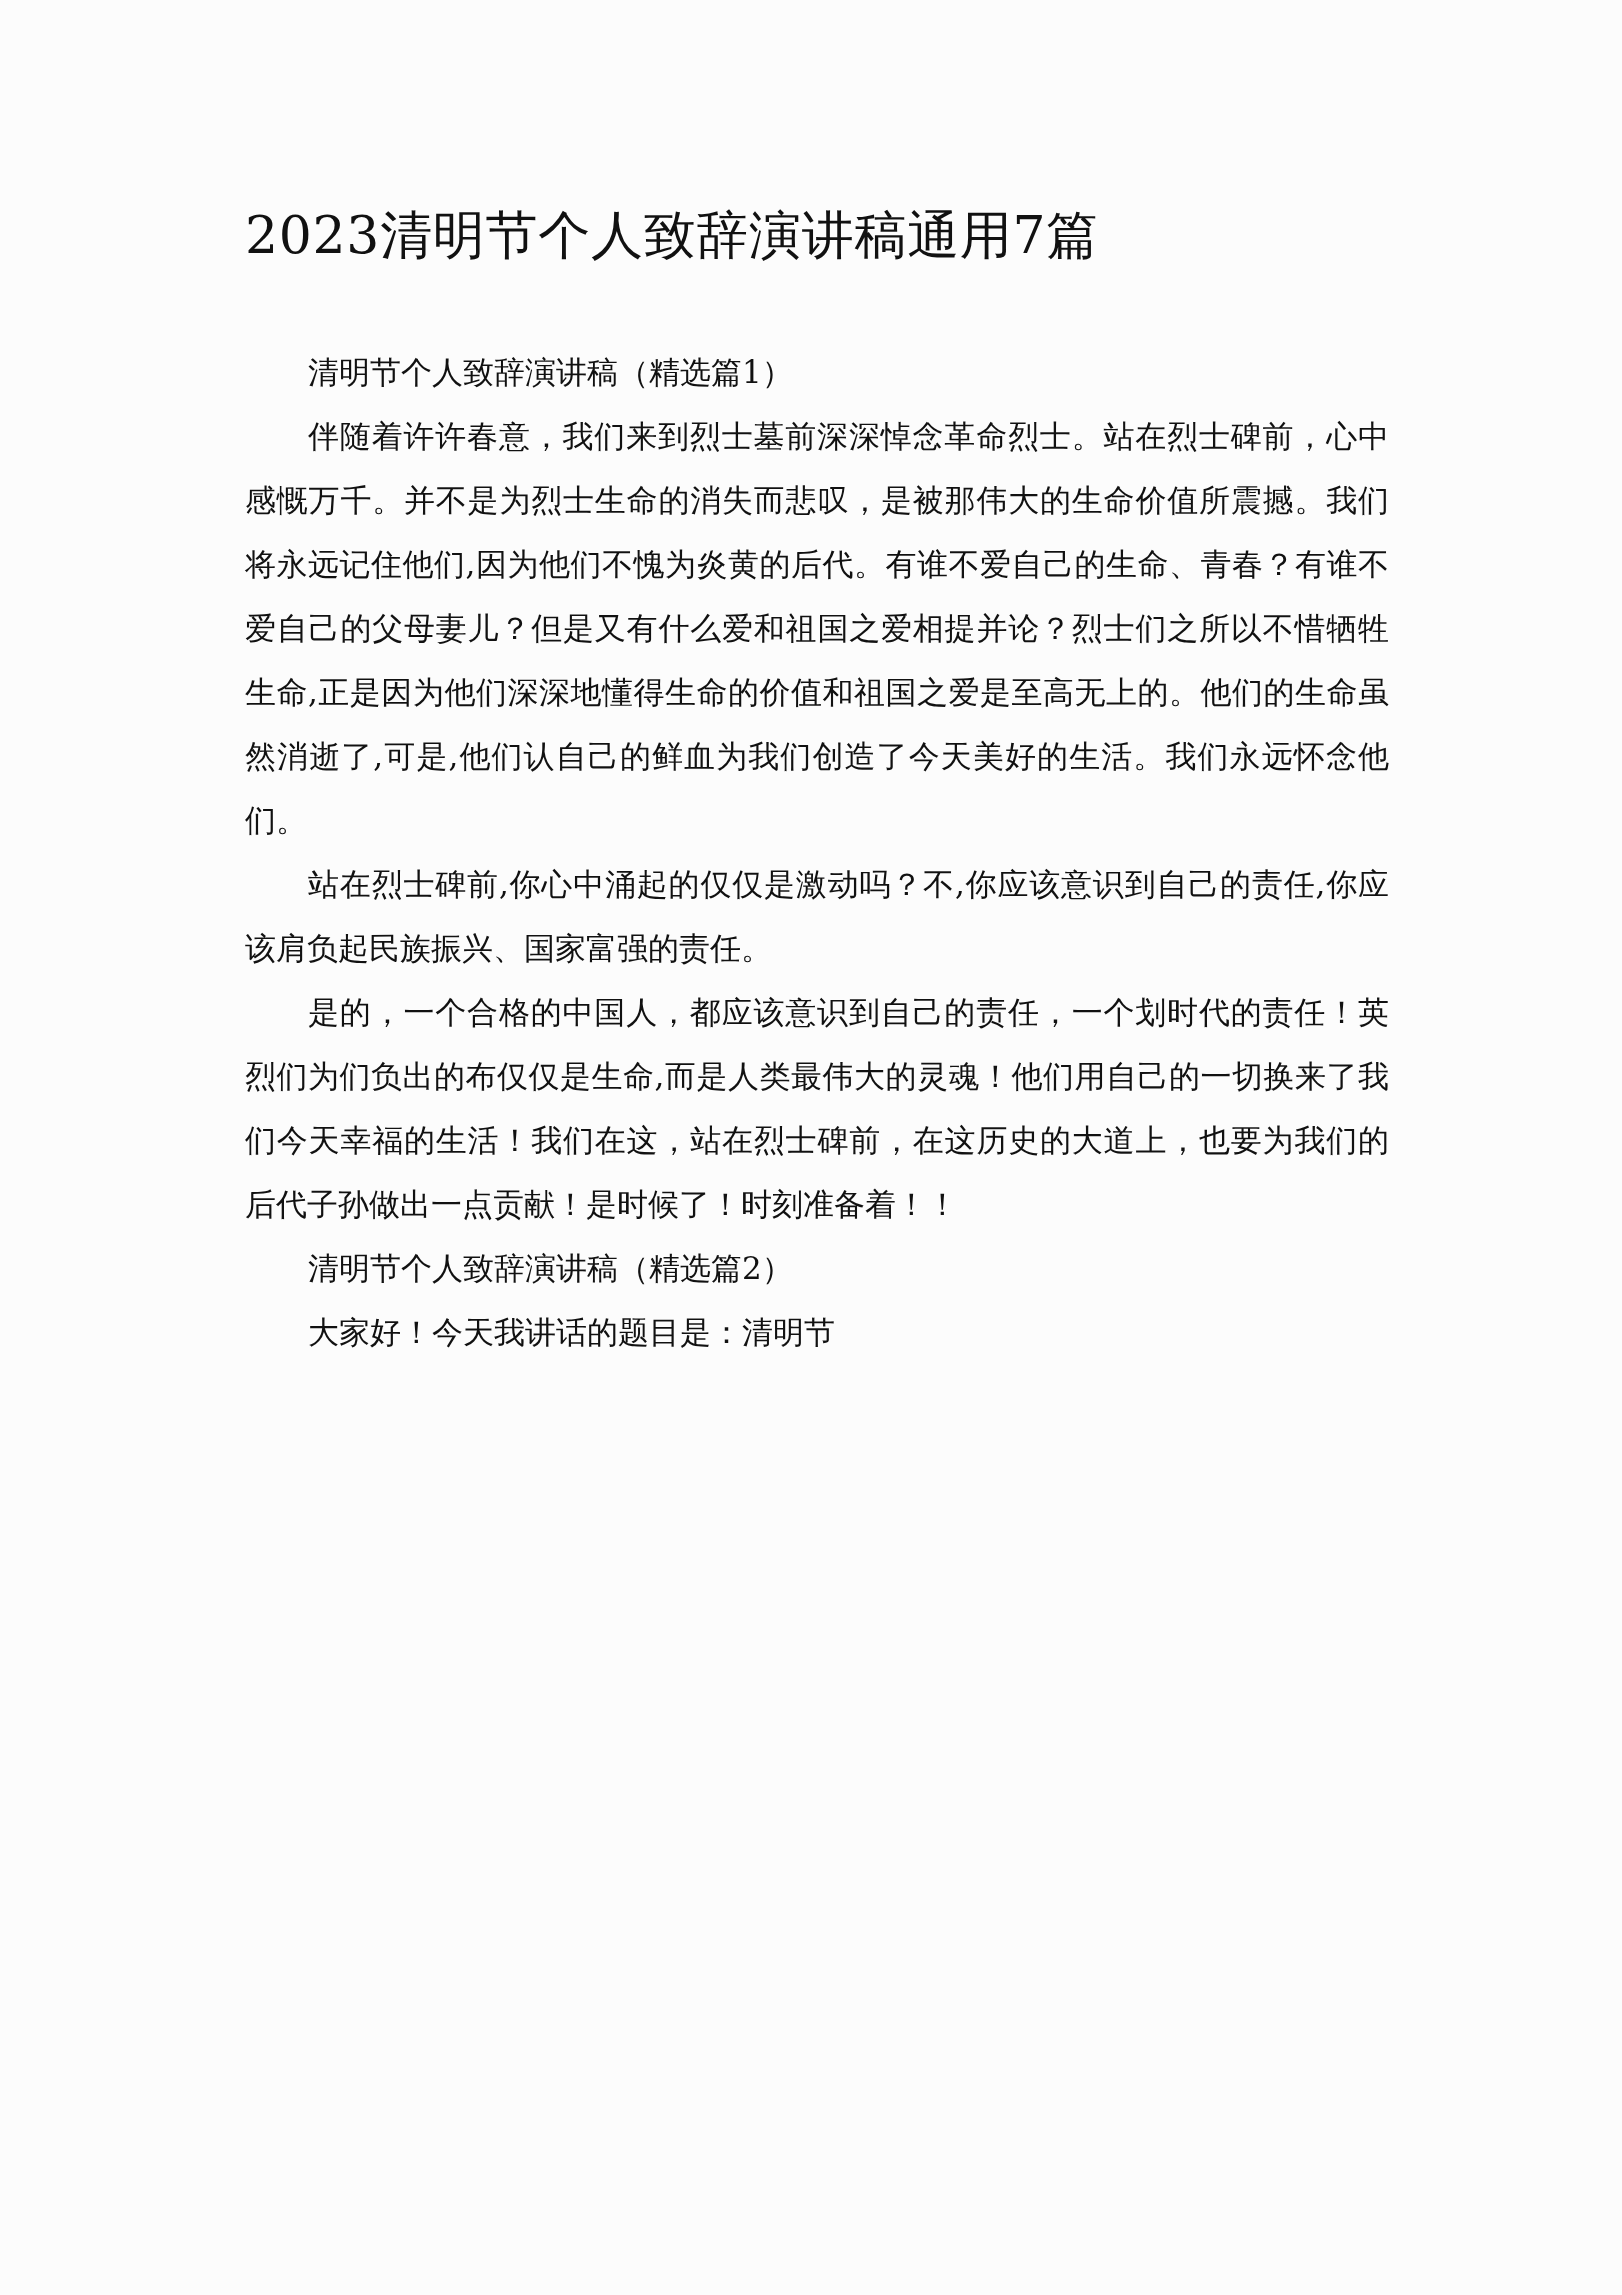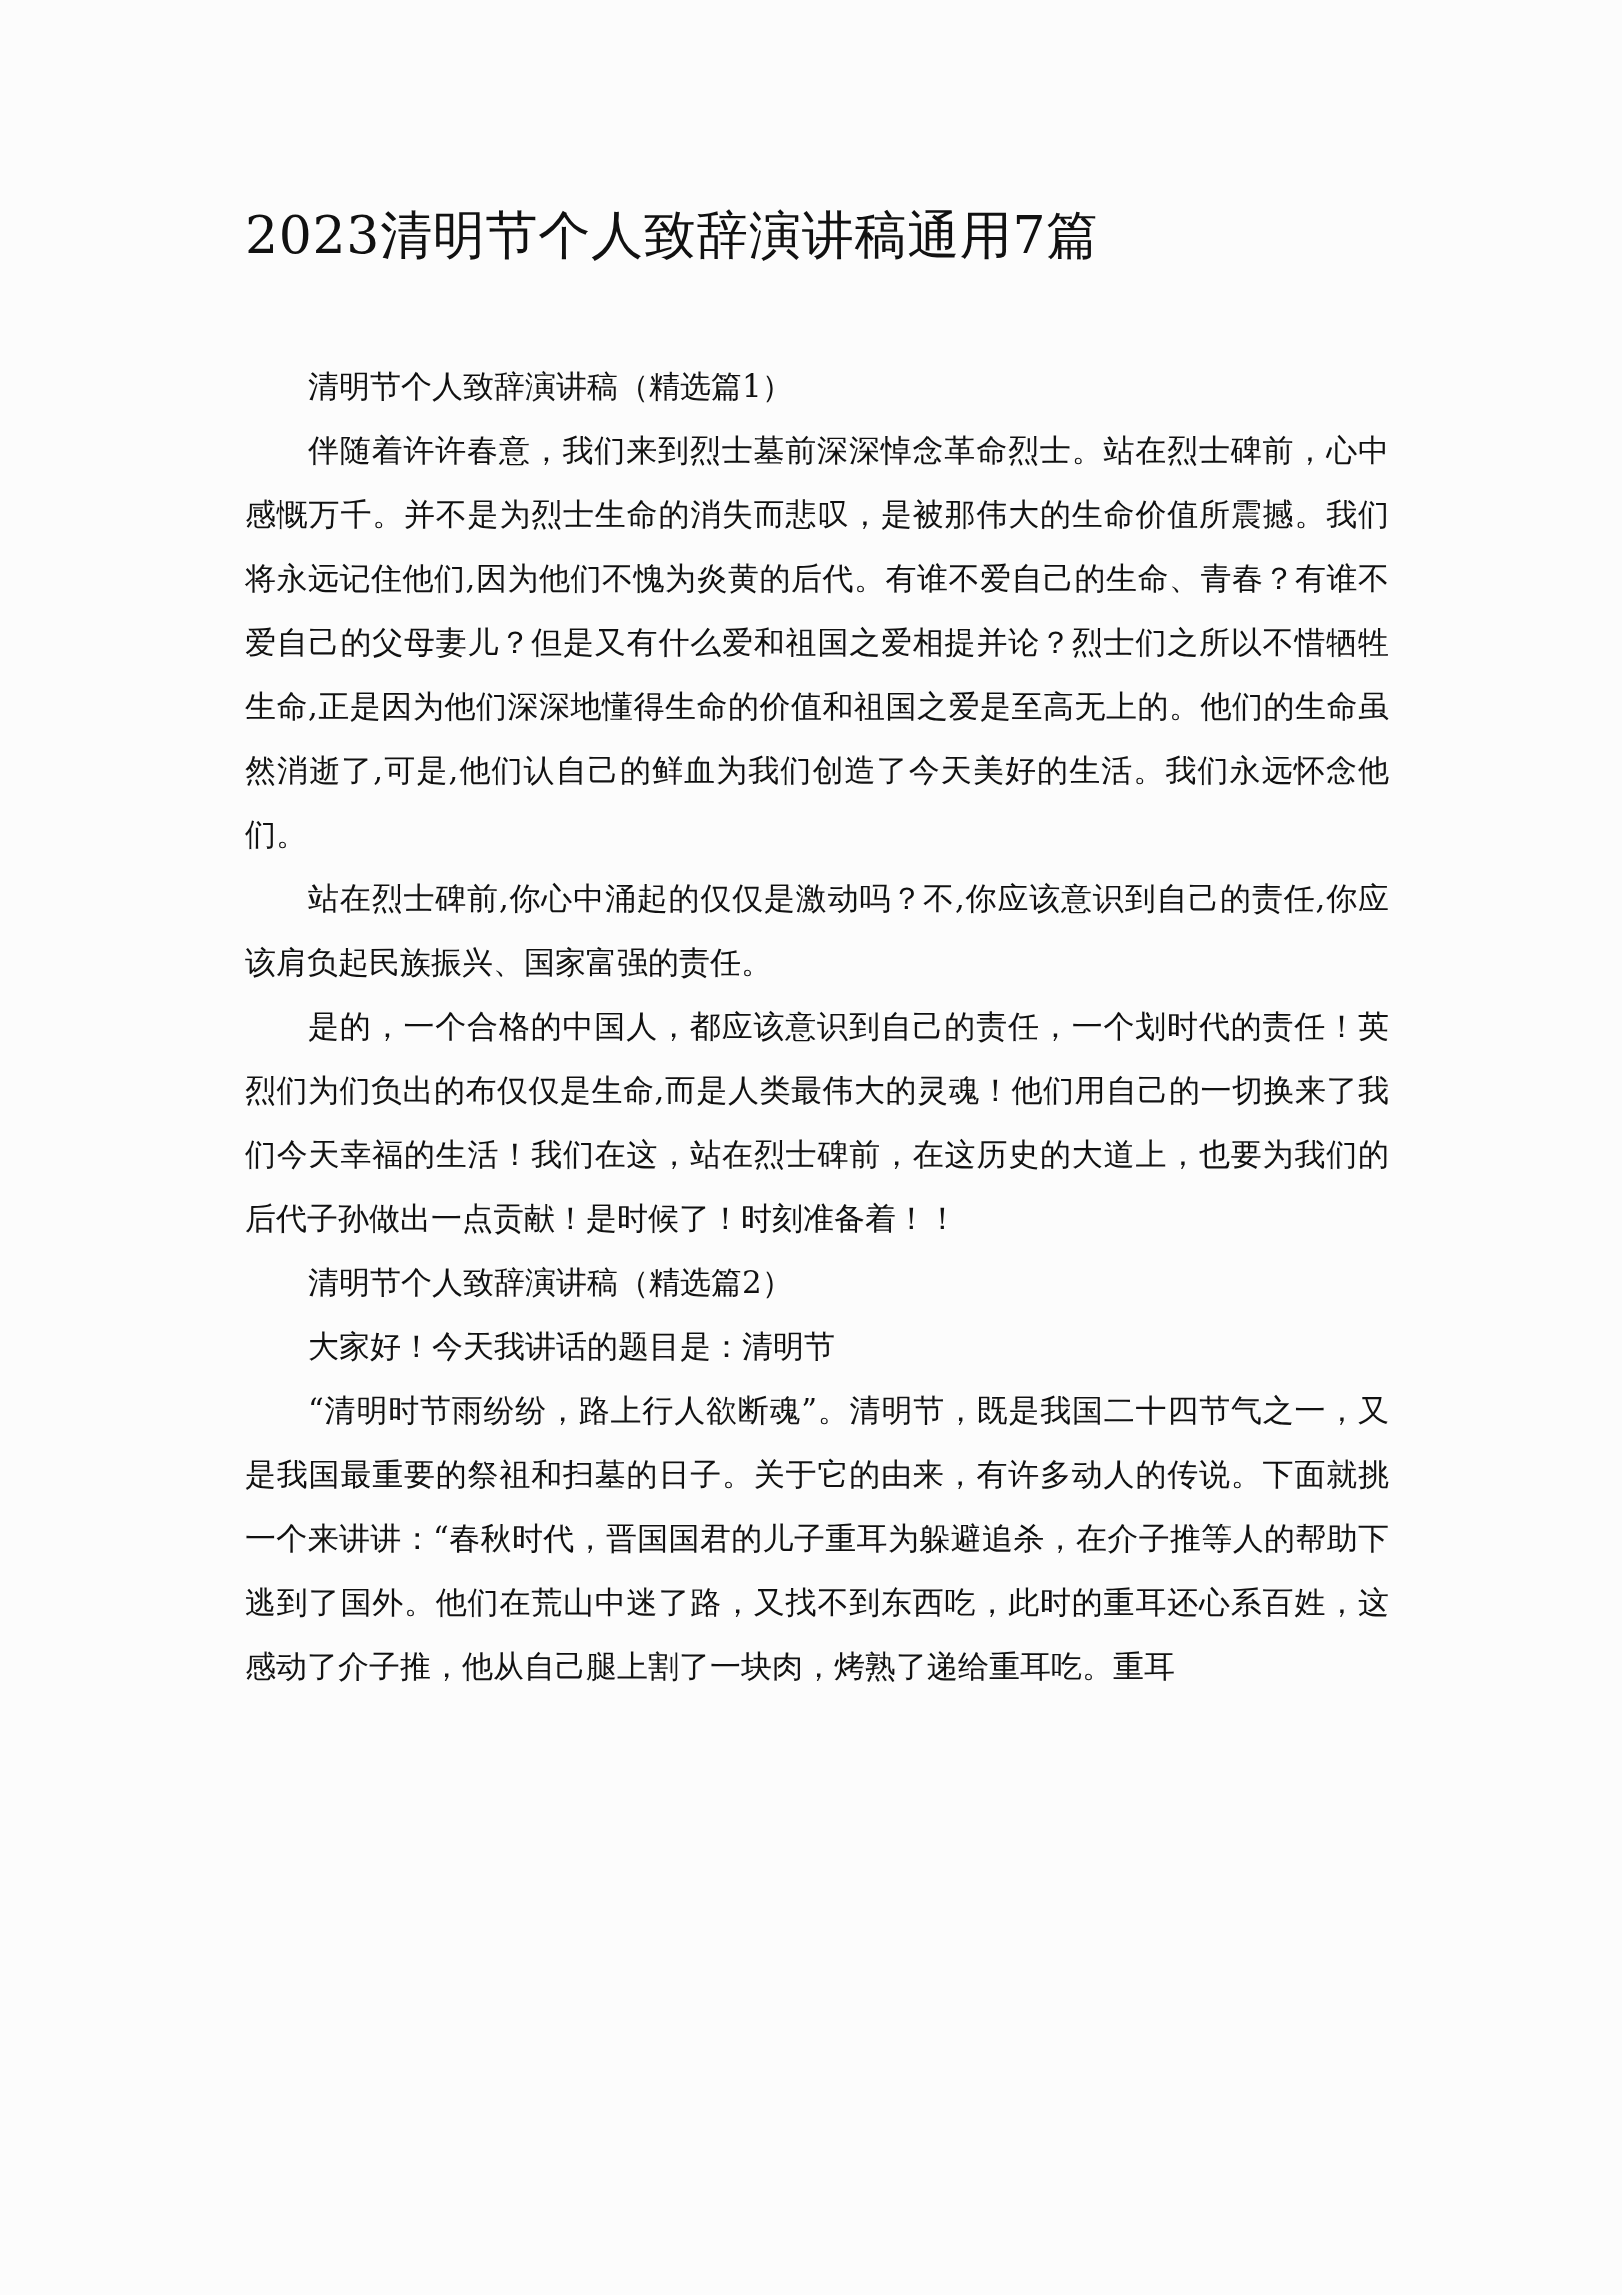--- a/index.html
+++ b/index.html
@@ -30,21 +30,21 @@
       font-size: 52px;
       line-height: 79px;
       margin: 0;
       font-weight: normal;
       letter-spacing: 0.7px;
       white-space: nowrap;
     }
     .body {
       position: absolute;
       left: 0;
-      top: 354px;
+      top: 340px;
       width: 1144px;
     }
     .para {
       margin: 0;
       font-size: 31px;
       line-height: 64px;
       text-align: justify;
       text-align-last: left;
       word-break: break-all;
       text-indent: 63px;
@@ -59,16 +59,15 @@
 <div class="page">
   <h1 class="doc-title">2023清明节个人致辞演讲稿通用7篇</h1>
 
   <div class="body">
     <p class="para heading">清明节个人致辞演讲稿（精选篇1）</p>
     <p class="para">伴随着许许春意，我们来到烈士墓前深深悼念革命烈士。站在烈士碑前，心中感慨万千。并不是为烈士生命的消失而悲叹，是被那伟大的生命价值所震撼。我们将永远记住他们,因为他们不愧为炎黄的后代。有谁不爱自己的生命、青春？有谁不爱自己的父母妻儿？但是又有什么爱和祖国之爱相提并论？烈士们之所以不惜牺牲生命,正是因为他们深深地懂得生命的价值和祖国之爱是至高无上的。他们的生命虽然消逝了,可是,他们认自己的鲜血为我们创造了今天美好的生活。我们永远怀念他们。</p>
     <p class="para">站在烈士碑前,你心中涌起的仅仅是激动吗？不,你应该意识到自己的责任,你应该肩负起民族振兴、国家富强的责任。</p>
     <p class="para">是的，一个合格的中国人，都应该意识到自己的责任，一个划时代的责任！英烈们为们负出的布仅仅是生命,而是人类最伟大的灵魂！他们用自己的一切换来了我们今天幸福的生活！我们在这，站在烈士碑前，在这历史的大道上，也要为我们的后代子孙做出一点贡献！是时候了！时刻准备着！！</p>
     <p class="para heading">清明节个人致辞演讲稿（精选篇2）</p>
     <p class="para">大家好！今天我讲话的题目是：清明节</p>
-    <p class="para">“清明时节雨纷纷，路上行人欲断魂”。清明节，既是我国二十四节气之一，又是我国最重要的祭祖和扫墓的日子。关于它的由来，有许多动人的传说。下面就挑一个来讲讲：“春秋时代，晋国国君的儿子重耳为躲避追杀，在介子推等人的帮助下逃到了国外。他们在荒山中迷了路，又找不到东西吃，此时的重耳还心系百姓，这感动了介子推，他从自己腿上割了一块肉，烤熟了递给重耳吃。重耳</p>
   </div>
 </div>
 
 
 </body></html>

